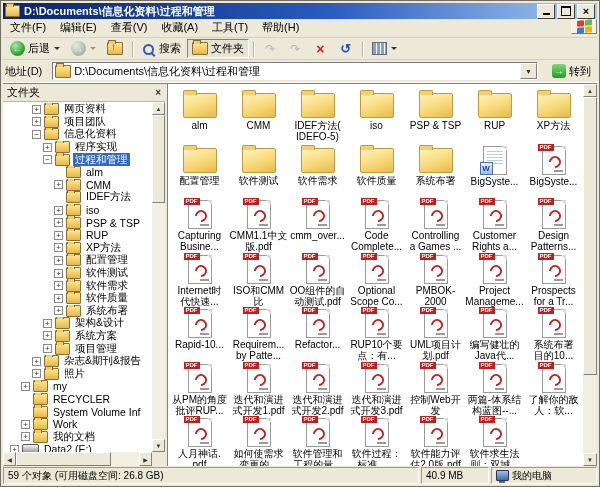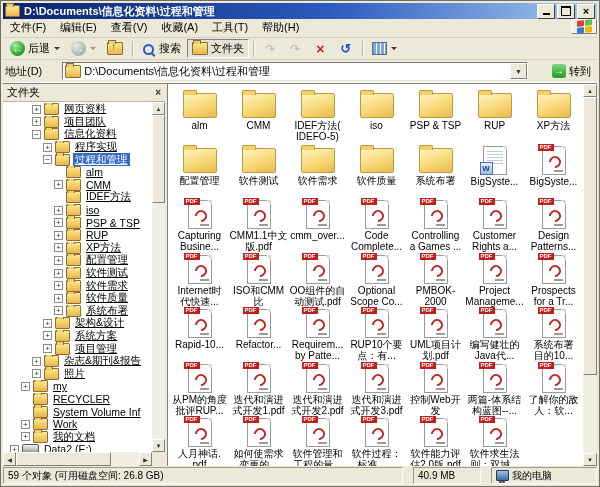--- a/index.html
+++ b/index.html
@@ -40,40 +40,40 @@
   .mag{width:7px;height:7px;border:2px solid #2a5bbf;border-radius:50%;position:relative;margin:1px 2px 0 1px;flex:none;}
   .mag::after{content:"";position:absolute;width:2px;height:5px;background:#2a5bbf;left:7px;top:6px;transform:rotate(-45deg);}
   .mini-folder{display:inline-block;width:14px;height:11px;background:linear-gradient(#fde98a,#e8b64c);border:1px solid #8a6d3b;border-radius:1px;position:relative;flex:none;}
   .mini-folder::before{content:"";position:absolute;top:-3px;left:0;width:6px;height:3px;background:#f2cd6a;border:1px solid #8a6d3b;border-bottom:none;}
   .gray-arrow{color:#9aa0a8;font-size:12px;opacity:.7;padding:0 2px;}
   .del-x{color:#d02020;font-size:14px;font-weight:bold;line-height:12px;padding:0 3px;}
   .undo{color:#2a50c8;font-size:13px;font-weight:bold;line-height:12px;padding:0 2px;}
   .views-ico{width:13px;height:11px;border:1px solid #667;background:repeating-linear-gradient(90deg,#7aa7e0 0 3px,#fff 3px 4px);}
 
   
-  .addressbar{height:20px;flex:none;display:flex;align-items:center;font-size:11px;gap:20px;padding:1px 2px;border-bottom:1px solid #fff;}
+  .addressbar{height:20px;flex:none;display:flex;align-items:center;font-size:11px;gap:10px;padding:1px 2px;border-bottom:1px solid #fff;}
   .addr-combo{flex:1;height:16px;background:#fff;border:1px solid;border-color:#7a7a7a #fff #fff #7a7a7a;display:flex;align-items:center;padding-left:2px;gap:3px;}
   .addr-text{flex:1;white-space:nowrap;overflow:hidden;font-size:11px;}
   .addr-drop{width:15px;height:14px;background:#ece9d8;border:1px solid;border-color:#fff #808080 #808080 #fff;font-size:7px;display:flex;align-items:center;justify-content:center;color:#333;flex:none;}
   .go-btn{display:flex;align-items:center;gap:3px;padding:0 4px;}
   .go-circle{width:14px;height:14px;border-radius:3px;background:linear-gradient(#7ed67e,#1f9e1f);color:#fff;font-size:10px;line-height:14px;text-align:center;font-weight:bold;}
 
   
   .main{flex:1;display:flex;min-height:0;border-top:1px solid #808080;}
   .sidebar{width:162px;flex:none;display:flex;flex-direction:column;background:#fff;border-right:2px solid #ece9d8;}
   .side-header{height:17px;flex:none;background:#ece9d8;border-bottom:1px solid #b9b5a8;display:flex;align-items:center;padding:0 4px;font-size:11px;}
   .side-header .hx{margin-left:auto;font-size:10px;color:#333;font-weight:bold;}
   .side-body{flex:1;display:flex;min-height:0;}
   .tree{flex:1;overflow:hidden;padding-top:1px;position:relative;}
   .tree-row{height:12.6px;display:flex;align-items:center;white-space:nowrap;font-size:10.5px;overflow:hidden;}
   .expander{width:9px;height:9px;flex:none;border:1px solid #8a8a8a;background:#fff;font-size:8px;line-height:7px;text-align:center;color:#333;margin-right:3px;box-sizing:border-box;}
   .expander-spacer{width:12px;flex:none;}
   .tree .mini-folder{width:13px;height:10px;margin-right:3px;}
   .drive-icon{display:inline-block;width:15px;height:8px;background:linear-gradient(#f5f5f5,#8f8f8f);border:1px solid #555;border-radius:2px;margin-right:3px;flex:none;}
-  .tree-label{padding:0 2px;text-decoration:underline;}
+  .tree-label{padding:0 2px;}
   .tree-label.selected{background:#316ac5;color:#fff;}
 
   
   .vscroll{width:13px;flex:none;background:#f1efe2;display:flex;flex-direction:column;}
   .sb-btn{width:13px;height:13px;flex:none;background:#ece9d8;border:1px solid;border-color:#fff #808080 #808080 #fff;font-size:6px;color:#333;display:flex;align-items:center;justify-content:center;box-sizing:border-box;}
   .sb-thumb{background:#ece9d8;border:1px solid;border-color:#fff #808080 #808080 #fff;box-sizing:border-box;}
   .hscroll{height:14px;flex:none;display:flex;background:#f1efe2;}
   .hscroll .sb-btn{height:14px;}
   .hthumb{width:95px;}
   .corner{width:13px;height:14px;background:#ece9d8;flex:none;}
@@ -89,21 +89,21 @@
   .page{width:22px;height:27px;flex:none;margin:2px 0 1px;background:#fff;border:1px solid #9a9a9a;position:relative;}
   .page::after{content:"";position:absolute;top:-1px;right:-1px;width:0;height:0;border-top:5px solid #d8d8d8;border-left:5px solid transparent;}
   .pdf-banner{position:absolute;top:-3px;left:-5px;background:#c11e1e;color:#fff;font-size:6px;font-weight:bold;line-height:7px;padding:0 2px;letter-spacing:0;}
   .pdf-swirl{position:absolute;top:9px;left:6px;width:8px;height:8px;border:2px solid #c11e1e;border-radius:50%;border-bottom-color:transparent;transform:rotate(45deg);}
   .adobe-bar{position:absolute;bottom:2px;right:2px;width:9px;height:2px;background:#9a9a9a;}
   .doc-lines{position:absolute;top:4px;left:3px;right:3px;height:14px;background:repeating-linear-gradient(#b9cdea 0 1px,#fff 1px 3px);}
   .doc-badge{position:absolute;bottom:-1px;left:-4px;width:11px;height:11px;background:linear-gradient(#eaf2fd,#9dbbe4);border:1px solid #4a6ea9;color:#1f3f8f;font-weight:bold;font-size:8px;line-height:11px;text-align:center;}
   .file-label{font-size:10px;line-height:11px;text-align:center;white-space:pre-line;color:#000;max-height:22px;overflow:hidden;}
 
   
-  .statusbar{height:17px;flex:none;display:flex;align-items:stretch;gap:10px;padding-top:1px;font-size:10px;}
+  .statusbar{height:17px;flex:none;display:flex;align-items:stretch;gap:2px;padding-top:1px;font-size:10px;}
   .pane{background:#ece9d8;border:1px solid;border-color:#9c9a8c #fff #fff #9c9a8c;display:flex;align-items:center;padding:0 4px;gap:3px;white-space:nowrap;overflow:hidden;}
   .pane.p1{flex:1;}
   .pane.p2{width:58px;flex:none;}
   .pane.p3{width:96px;flex:none;}
   .pc-ico{width:11px;height:9px;border:1px solid #335;background:linear-gradient(#9ec1ea,#3a6ea5);border-radius:1px;position:relative;flex:none;}
   .pc-ico::after{content:"";position:absolute;bottom:-3px;left:2px;width:6px;height:2px;background:#667;}
   .grip{width:13px;flex:none;background:
     linear-gradient(135deg,transparent 0 50%,#fff 50% 60%,#999 60% 70%,transparent 70%) ;}
 </style>
 </head>
@@ -563,30 +563,30 @@
               <span class="adobe-bar"></span>
             </div>
             <div class="file-label">Rapid-10...</div>
           </div>
           <div class="cell">
             <div class="page">
               <span class="pdf-banner">PDF</span>
               <span class="pdf-swirl"></span>
               <span class="adobe-bar"></span>
             </div>
-            <div class="file-label">Refactor...</div>
-          </div>
-          <div class="cell">
-            <div class="page">
-              <span class="pdf-banner">PDF</span>
-              <span class="pdf-swirl"></span>
-              <span class="adobe-bar"></span>
-            </div>
             <div class="file-label">Requirem...
 by Patte...</div>
+          </div>
+          <div class="cell">
+            <div class="page">
+              <span class="pdf-banner">PDF</span>
+              <span class="pdf-swirl"></span>
+              <span class="adobe-bar"></span>
+            </div>
+            <div class="file-label">Refactor...</div>
           </div>
           <div class="cell">
             <div class="page">
               <span class="pdf-banner">PDF</span>
               <span class="pdf-swirl"></span>
               <span class="adobe-bar"></span>
             </div>
             <div class="file-label">RUP10个要
 点：有...</div>
           </div>

